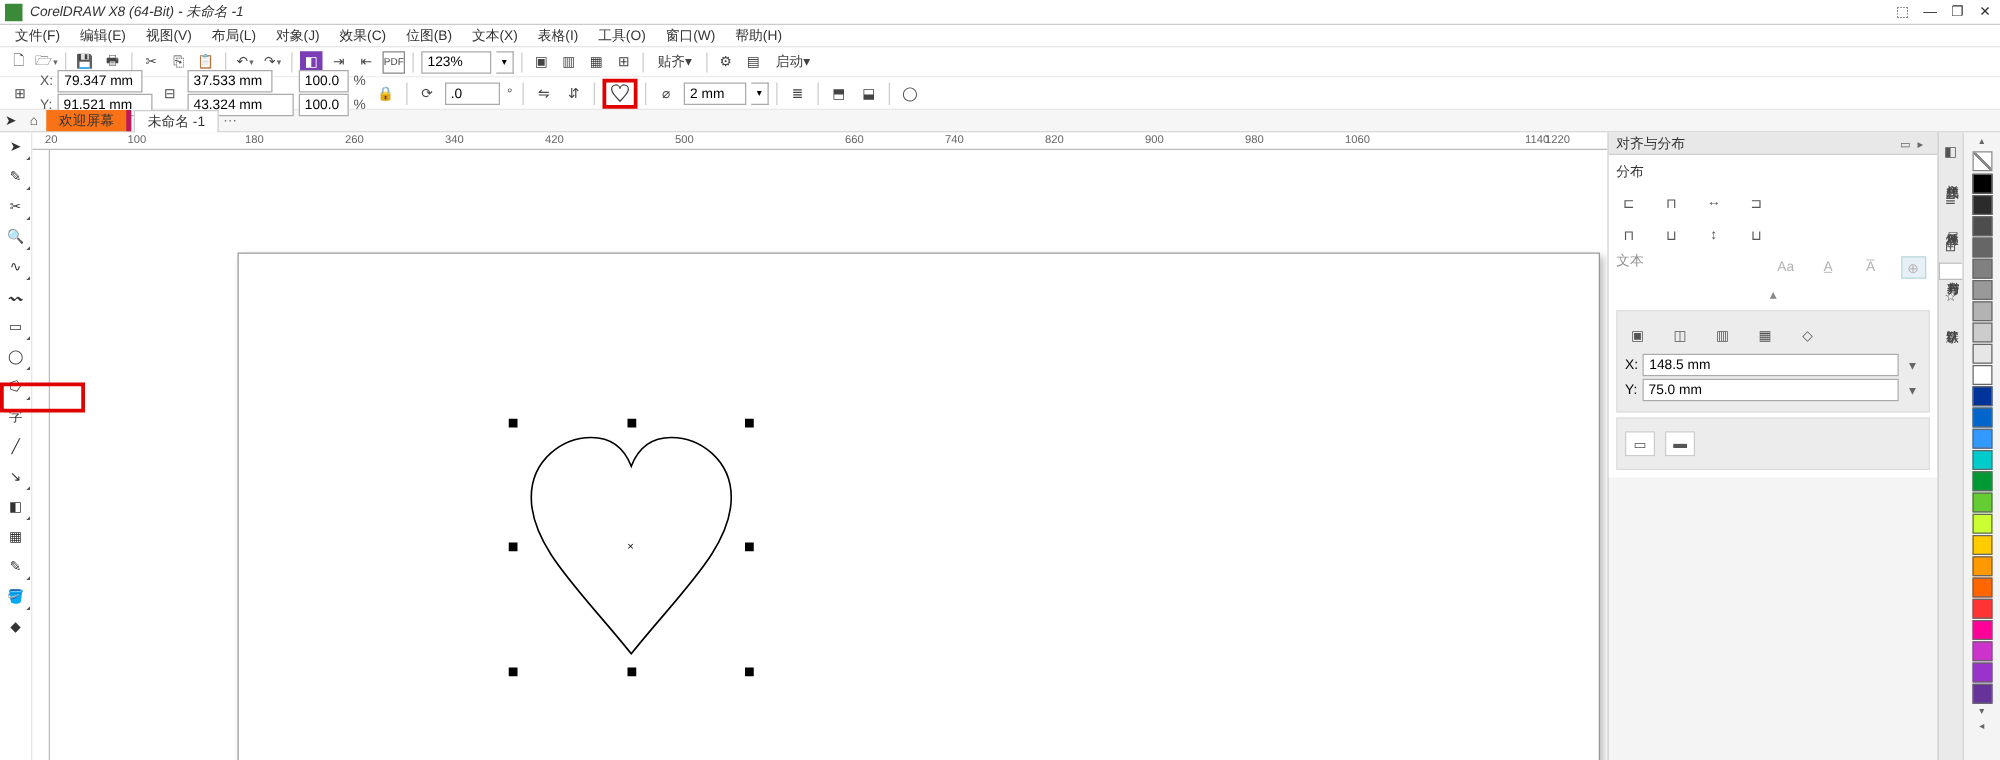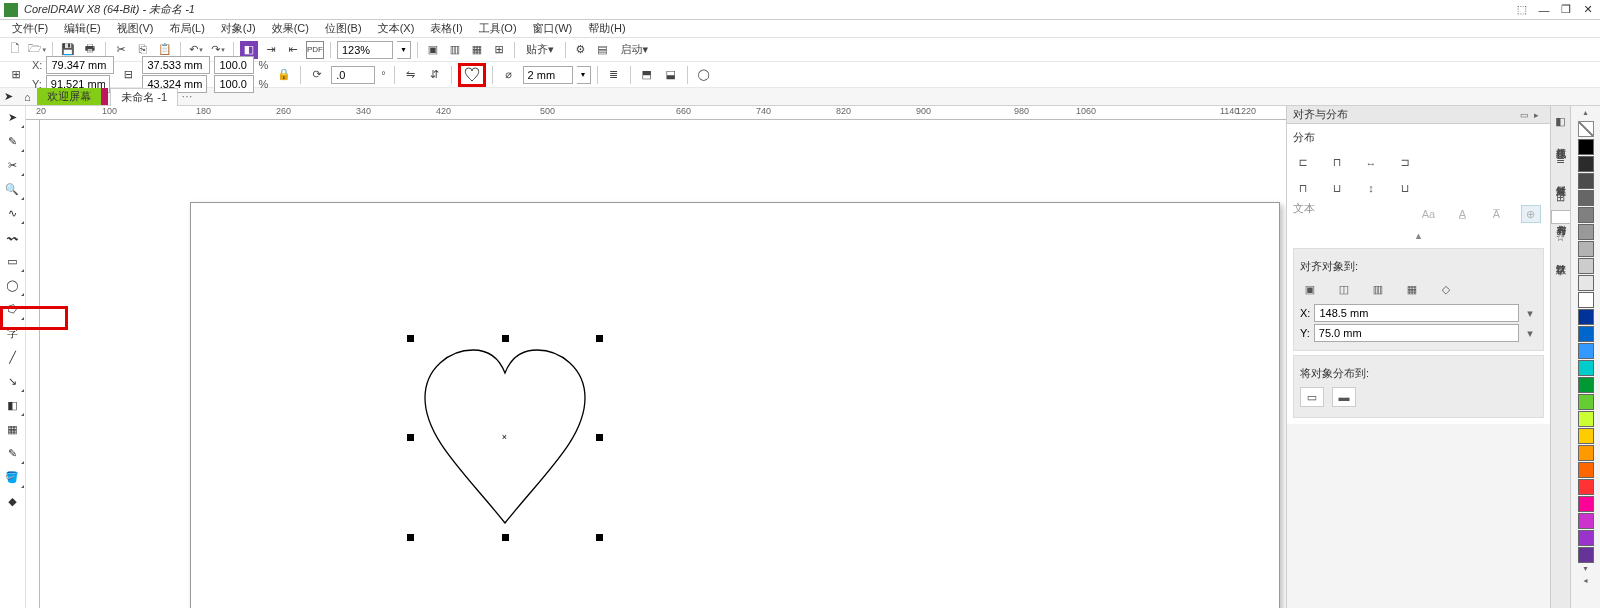--- a/index.html
+++ b/index.html
@@ -25,21 +25,21 @@
 .toolbar2 .lbl { color:#555; padding: 0 2px; }
 .toolbar2 .numfield { height:18px; border:1px solid #aaa; padding:0 4px; background:#fff; }
 .toolbar2 .stackpair { display:flex; flex-direction:column; gap:1px; }
 .toolbar2 .stackpair .row { display:flex; align-items:center; gap:2px; }
 .toolbar2 .tbtn { width: 20px; height: 20px; display:flex; align-items:center; justify-content:center; color:#444; border:1px solid transparent; }
 .toolbar2 .sep { width:1px; height:18px; background:#ccc; margin: 0 2px; }
 .redbox { border:3px solid #e00000 !important; }
 
 .doc-tabs { height: 18px; background:#f6f6f6; display:flex; align-items:center; padding:0 4px; border-bottom:1px solid #d0d0d0; gap:2px; }
 .doc-tabs .hometab { width:16px; display:flex; justify-content:center; color:#444; }
-.doc-tabs .tab { padding:1px 10px; background:#84cc16; color:#333; cursor:pointer; border-right:7px solid #be185d; }
+.doc-tabs .tab { padding:1px 10px; background:#f97316; color:#333; cursor:pointer; border-right:4px solid #be185d; }
 .doc-tabs .tab.active { background:#fff; border-top:1px solid #ccc; border-left:1px solid #ccc; border-right:1px solid #ccc; }
 
 .workspace { position:absolute; top:106px; left:0; right:0; bottom:0; display:flex; }
 .toolbox { width:26px; background:#fff; border-right:1px solid #e0e0e0; display:flex; flex-direction:column; align-items:center; padding-top:2px; gap:6px; }
 .toolbox .tool { width:18px; height:18px; display:flex; align-items:center; justify-content:center; color:#333; cursor:pointer; position:relative; }
 .toolbox .tool.fly::after { content:""; position:absolute; right:-2px; bottom:-2px; width:0; height:0; border-left:3px solid transparent; border-bottom:3px solid #555; }
 .tool-redbox { position:absolute; left:0px; top:200px; width:68px; height:24px; border:3px solid #e00000; z-index:5; }
 
 .ruler-h { position:absolute; left:26px; right:314px; top:0; height:14px; background:#fff; border-bottom:1px solid #bbb; overflow:hidden; }
 .ruler-h .mark { position:absolute; top:0; font-size:9px; color:#666; }
@@ -153,30 +153,30 @@
 
 <div class="toolbar2">
   <span class="tbtn">⊞</span>
   <div class="stackpair">
     <div class="row">
         <span class="lbl">X:</span>
         <input class="numfield" style="width: 68px;" value="79.347 mm">
       </div>
     <div class="row">
         <span class="lbl">Y:</span>
-        <input class="numfield" style="width: 64px;" value="91.521 mm">
+        <input class="numfield" style="width: 76px;" value="91.521 mm">
       </div>
   </div>
   <span class="tbtn">⊟</span>
   <div class="stackpair">
     <div class="row">
         <input class="numfield" style="width: 68px;" value="37.533 mm">
       </div>
     <div class="row">
-        <input class="numfield" style="width: 65px;" value="43.324 mm">
+        <input class="numfield" style="width: 85px;" value="43.324 mm">
       </div>
   </div>
   <div class="stackpair">
     <div class="row">
         <input class="numfield" style="width: 40px;" value="100.0">
         <span class="lbl">%</span>
       </div>
     <div class="row">
         <input class="numfield" style="width: 40px;" value="100.0">
         <span class="lbl">%</span>
@@ -246,21 +246,21 @@
       <span class="mark" style="left: 170px;">180</span>
       <span class="mark" style="left: 250px;">260</span>
       <span class="mark" style="left: 330px;">340</span>
       <span class="mark" style="left: 410px;">420</span>
       <span class="mark" style="left: 514px;">500</span>
       <span class="mark" style="left: 570px; margin-top: 40px;">580</span>
       <span class="mark" style="left: 650px;">660</span>
       <span class="mark" style="left: 730px;">740</span>
       <span class="mark" style="left: 810px; text-align: right;">820</span>
       <span class="mark" style="left: 890px;">900</span>
-      <span class="mark" style="left: 970px; margin-left: 18px;">980</span>
+      <span class="mark" style="left: 970px;">980</span>
       <span class="mark" style="left: 1050px;">1060</span>
       <span class="mark" style="left: 1194px;">1140</span>
       <span class="mark" style="left: 1210px;">1220</span>
     </div>
   <div class="ruler-v"></div>
 
   <div class="canvas-area">
     <div class="page-shadow"></div>
 
     <div class="heart-group">
@@ -310,42 +310,40 @@
         <div class="icon-row">
           <span class="ibtn">Aa</span>
           <span class="ibtn">A̲</span>
           <span class="ibtn">A̅</span>
           <span class="ibtn" style="background:#cde;border-color:#6aa">⊕</span>
         </div>
       </div>
       <div style="text-align:center;color:#888;padding:2px 0">▴</div>
 
       <div class="subpanel">
-        <div class="docker-section-title">对齐对象到:</div>
         <div class="icon-row">
           <span class="ibtn">▣</span>
           <span class="ibtn">◫</span>
           <span class="ibtn">▥</span>
           <span class="ibtn">▦</span>
           <span class="ibtn">◇</span>
         </div>
         <div class="dimrow">
           <span>X:</span>
           <input class="diminput" value="148.5 mm" style="">
           <span class="arrow">▾</span>
         </div>
         <div class="dimrow">
           <span>Y:</span>
           <input class="diminput" value="75.0 mm" style="">
           <span class="arrow">▾</span>
         </div>
       </div>
 
       <div class="subpanel">
-        <div class="docker-section-title">将对象分布到:</div>
         <div class="dist-row">
           <span class="ibtn">▭</span>
           <span class="ibtn">▬</span>
         </div>
       </div>
     </div>
   </div>
 
   <div class="vtabs">
     <span class="vicon">◧</span>

